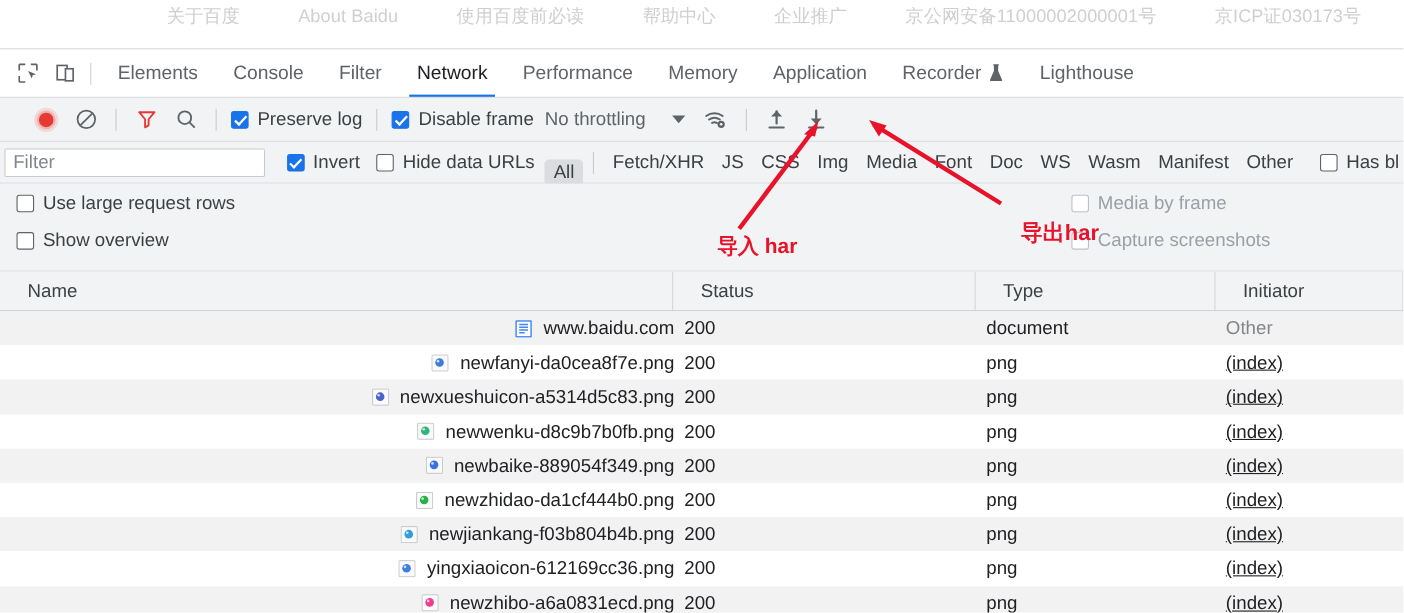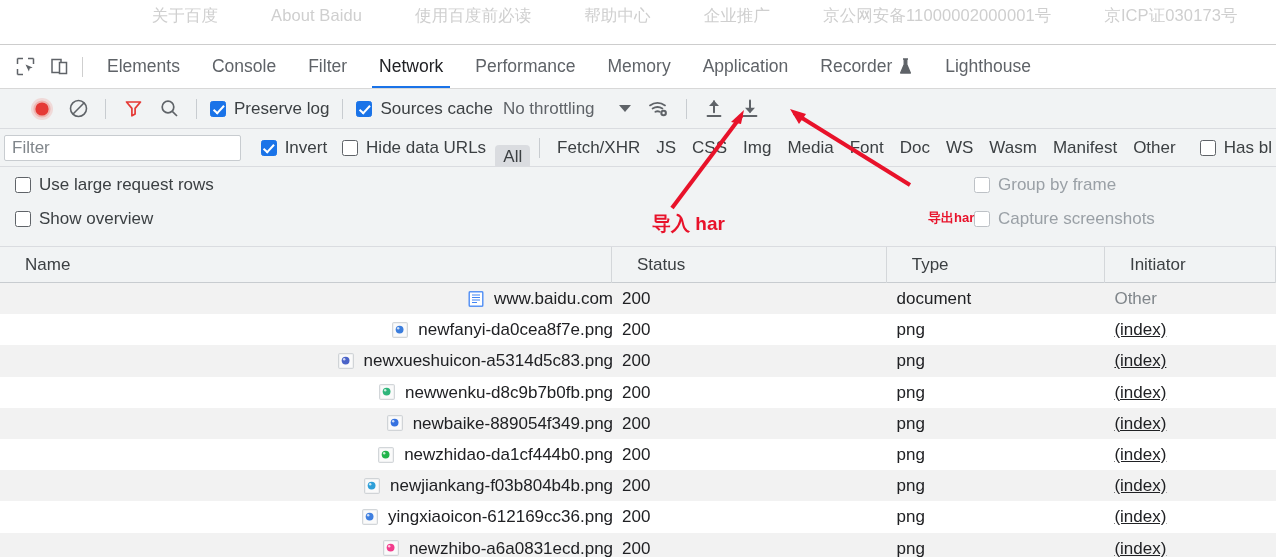--- a/index.html
+++ b/index.html
@@ -323,21 +323,21 @@
         </svg>
       </div>
       <div class="vsep"></div>
       <div class="cbx">
         <span class="box checked"></span>
         <span>Preserve log</span>
       </div>
       <div class="vsep"></div>
       <div class="cbx">
         <span class="box checked"></span>
-        <span>Sources cache</span>
+        <span>Disable frame</span>
       </div>
       <div class="throttle">No throttling</div>
       <div class="caret"></div>
       <div class="tb-icon">
         <svg width="23" height="23" viewBox="0 0 23 23">
           <path d="M3 8.4a13 13 0 0 1 15 0" fill="none" stroke="#5f6368" stroke-width="1.8" stroke-linecap="round"></path>
           <path d="M5.6 11.6a9 9 0 0 1 9.8 0" fill="none" stroke="#5f6368" stroke-width="1.8" stroke-linecap="round"></path>
           <path d="M8.4 14.8a4.6 4.6 0 0 1 4.3 0" fill="none" stroke="#5f6368" stroke-width="1.8" stroke-linecap="round"></path>
           <circle cx="16.6" cy="16" r="3.3" fill="#5f6368"></circle>
           <circle cx="16.6" cy="16" r="1.2" fill="#f1f3f4"></circle>
@@ -404,21 +404,21 @@
           <span>Use large request rows</span>
         </div>
         <div class="cbx">
           <span class="box"></span>
           <span>Show overview</span>
         </div>
       </div>
       <div class="settings-col-right">
         <div class="cbx disabled">
           <span class="box disabled"></span>
-          <span>Group by frame</span>
+          <span>Media by frame</span>
         </div>
         <div class="cbx disabled">
           <span class="box disabled"></span>
           <span>Capture screenshots</span>
         </div>
       </div>
     </div>
 
     <div class="table-wrap">
       <div class="thead" id="thead">
@@ -551,15 +551,15 @@
     </div>
   </div>
 
   <svg style="position:absolute;left:0;top:0;width:1276px;height:557px;pointer-events:none;">
     <line x1="672" y1="208" x2="742" y2="115" stroke="#e8122a" stroke-width="4"></line>
     <polygon points="744,110 731,122 741,124" fill="#e8122a"></polygon>
     <line x1="910" y1="185" x2="794" y2="113" stroke="#e8122a" stroke-width="4"></line>
     <polygon points="790,109 799,124 806,114" fill="#e8122a"></polygon>
   </svg>
   <div id="anno0" style="position:absolute;left:652px;top:211px;color:#e8122a;font-size:19px;font-weight:bold;">导入 har</div>
-  <div id="anno1" style="position:absolute;left:928px;top:209px;color:#e8122a;font-size:13px;font-weight:bold;">导出har</div>
+  <div id="anno1" style="position:absolute;left:928px;top:198px;color:#e8122a;font-size:20px;font-weight:bold;">导出har</div>
 
 </div>
 
 </body></html>

